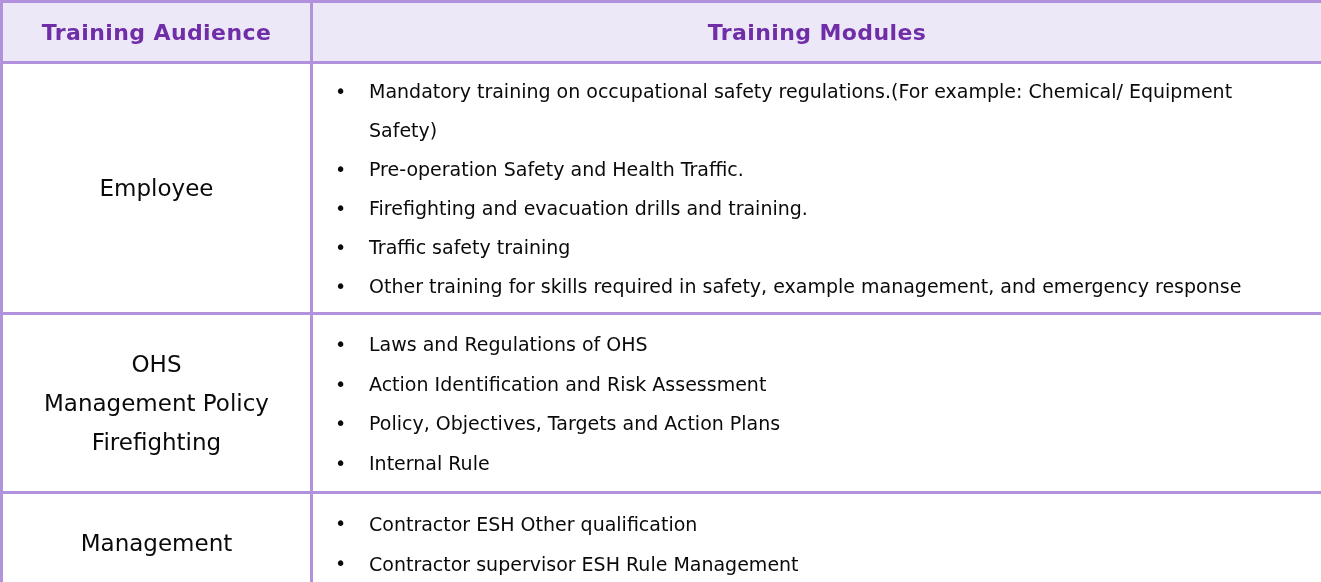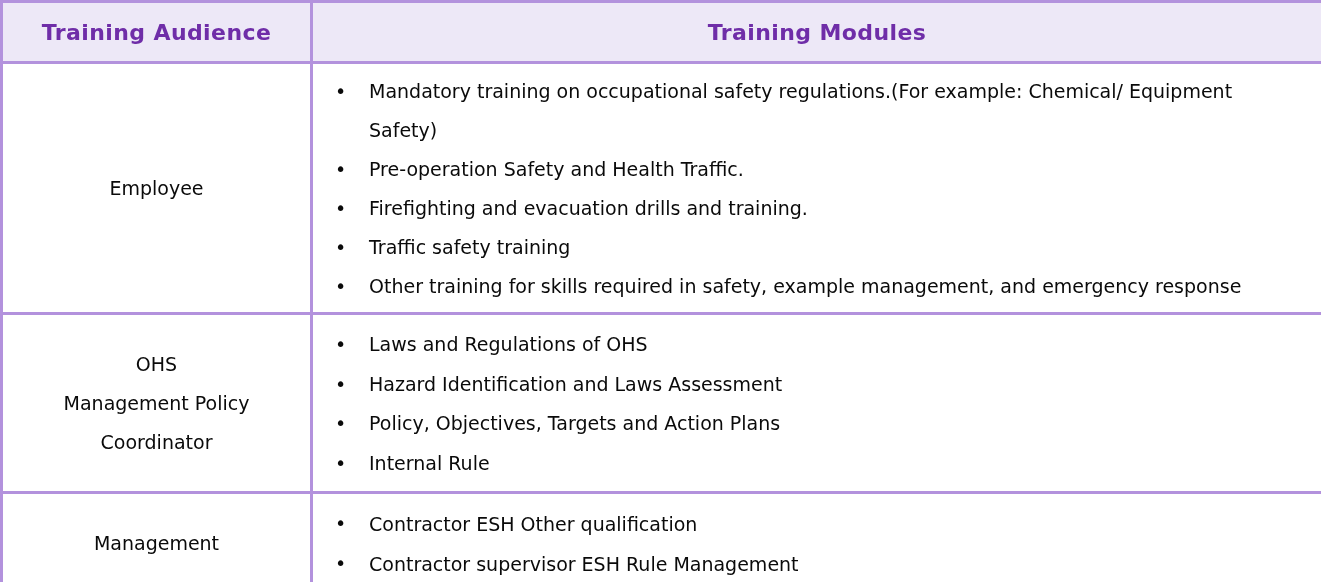--- a/index.html
+++ b/index.html
@@ -52,21 +52,21 @@
 
   tbody td {
     background: #ffffff;
     color: #0a0a0a;
     vertical-align: middle;
     padding: 0;
   }
 
   td.audience-cell {
     text-align: center;
-    font-size: 19px;
+    font-size: 23px;
     line-height: 39px;
     padding: 0 8px;
   }
   td.audience-cell .aud-line {
     display: block;
     white-space: nowrap;
   }
 
   td.modules-cell {
     padding: 10px 10px 10px 12px;
@@ -150,31 +150,31 @@
               <span class="item-text">Other training for skills required in safety, example management, and emergency response</span>
             </li>
           </ul>
         </td>
       </tr>
 
       <tr class="row-coordinator">
         <td class="audience-cell">
           <span class="aud-line">OHS</span>
           <span class="aud-line">Management Policy</span>
-          <span class="aud-line">Coordinator</span>
+          <span class="aud-line">Firefighting</span>
         </td>
         <td class="modules-cell">
           <ul class="module-list">
             <li>
               <span class="bullet-mark">•</span>
               <span class="item-text">Laws and Regulations of OHS</span>
             </li>
             <li>
               <span class="bullet-mark">•</span>
-              <span class="item-text">Hazard Identification and Laws Assessment</span>
+              <span class="item-text">Action Identification and Risk Assessment</span>
             </li>
             <li>
               <span class="bullet-mark">•</span>
               <span class="item-text">Policy, Objectives, Targets and Action Plans</span>
             </li>
             <li>
               <span class="bullet-mark">•</span>
               <span class="item-text">Internal Rule</span>
             </li>
           </ul>

